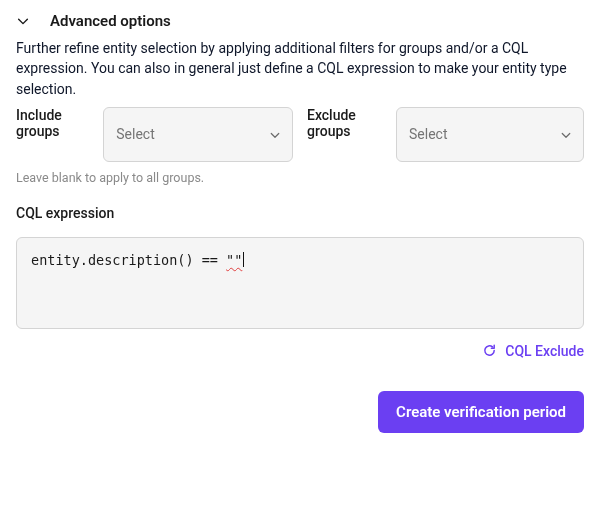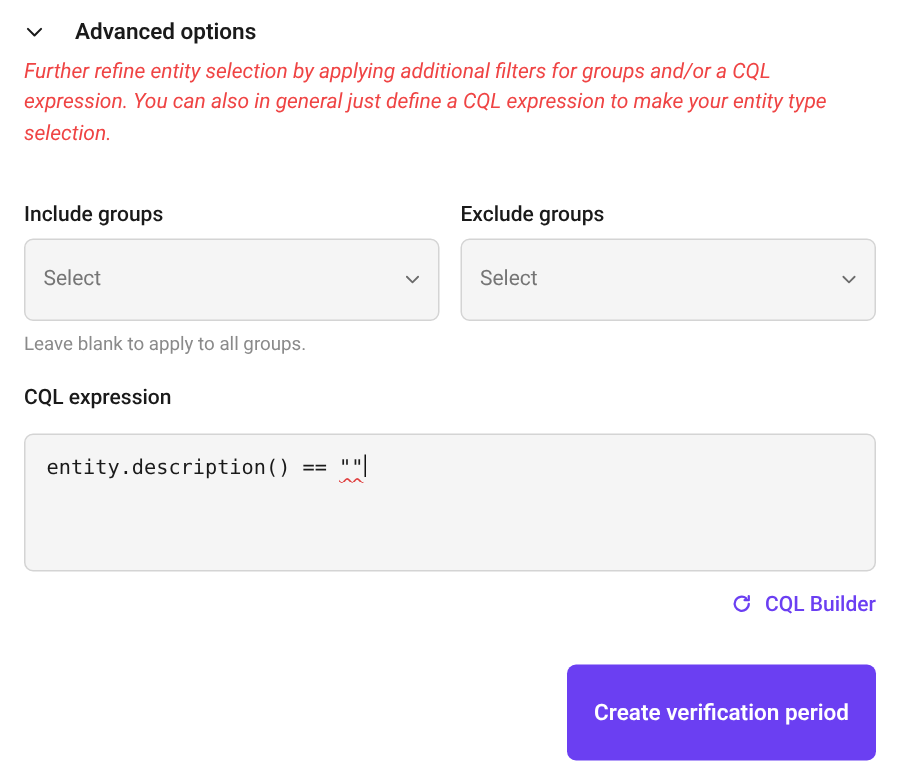--- a/index.html
+++ b/index.html
@@ -25,35 +25,34 @@
       font-weight: 600;
       font-size: 15px;
       color: #1a1a1a;
     }
     .chevron {
       width: 14px;
       height: 14px;
       flex-shrink: 0;
     }
     .description {
-      color: #ef4444;
+      color: #0f172a;
       font-size: 14px;
       line-height: 1.45;
-      margin-bottom: 36px;
-      font-style: italic;
+      margin-bottom: 8px;
     }
     .two-col {
       display: flex;
       gap: 14px;
       margin-bottom: 8px;
     }
     .field {
       flex: 1;
       display: flex;
-      flex-direction: column;
+      gap: 10px;
     }
     .field-label {
       font-weight: 500;
       font-size: 14px;
       color: #1a1a1a;
       margin-bottom: 8px;
     }
     .select-wrap {
       position: relative;
     }
@@ -157,21 +156,21 @@
       padding: 10px 4px;
     }
     .btn-primary {
       background: #6b3ff2;
       border: none;
       color: #fff;
       font-size: 15px;
       font-weight: 600;
       cursor: pointer;
       font-family: inherit;
-      padding: 23px 18px;
+      padding: 12px 18px;
       border-radius: 6px;
     }
   </style>
 </head>
 <body>
 
 <div class="section-header">
   <span class="chevron">
     <svg viewBox="0 0 16 16" width="14" height="14">
         <path d="M3 6 L8 11 L13 6" fill="none" stroke="#1a1a1a" stroke-width="1.6" stroke-linecap="round" stroke-linejoin="round"></path>
@@ -215,18 +214,18 @@
 
 <div class="code-area"><span>entity.description() == </span><span class="squiggle">""</span><span class="caret"></span></div>
 
 <div class="builder-row">
   <span class="icon">
     <svg viewBox="0 0 16 16" width="15" height="15">
       <path d="M13 8a5 5 0 1 1-1.8-3.85" fill="none" stroke="#6b3ff2" stroke-width="1.6" stroke-linecap="round"></path>
       <path d="M13 2.5 V5.5 H10" fill="none" stroke="#6b3ff2" stroke-width="1.6" stroke-linecap="round" stroke-linejoin="round"></path>
     </svg>
   </span>
-  <a class="link">CQL Builder</a>
+  <a class="link">CQL Exclude</a>
 </div>
 
 <div class="actions">
   <button class="btn-primary">Create verification period</button>
 </div>
 
 </body></html>

